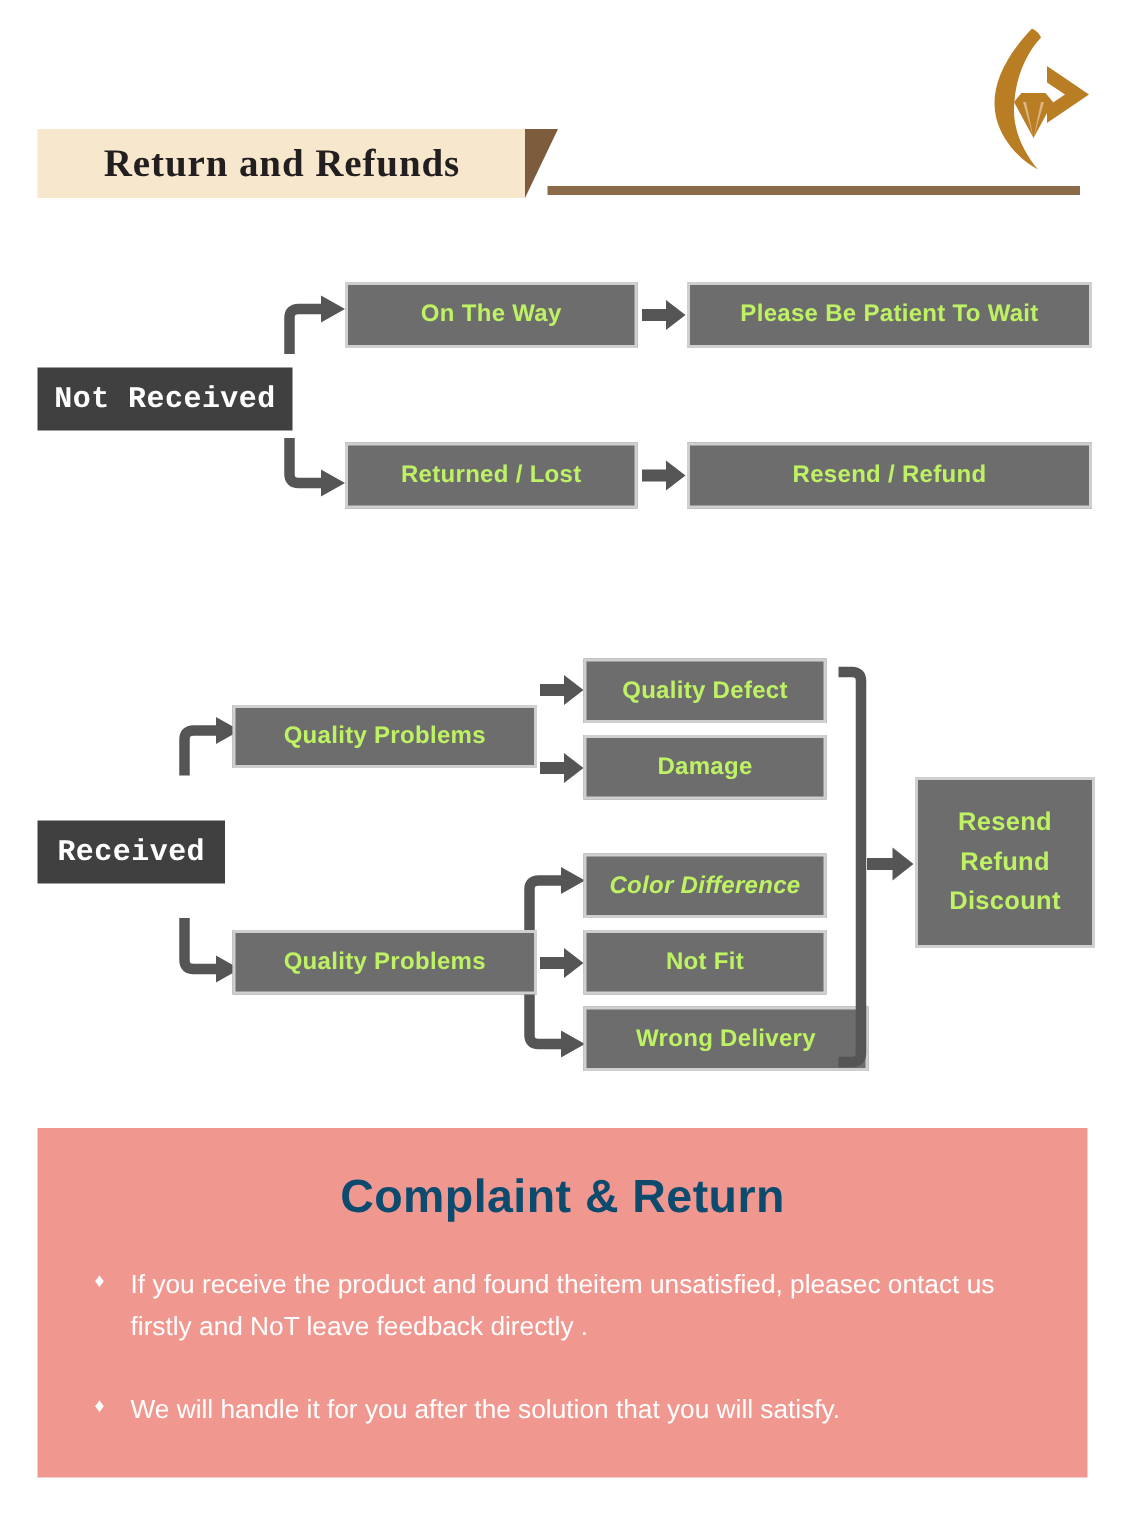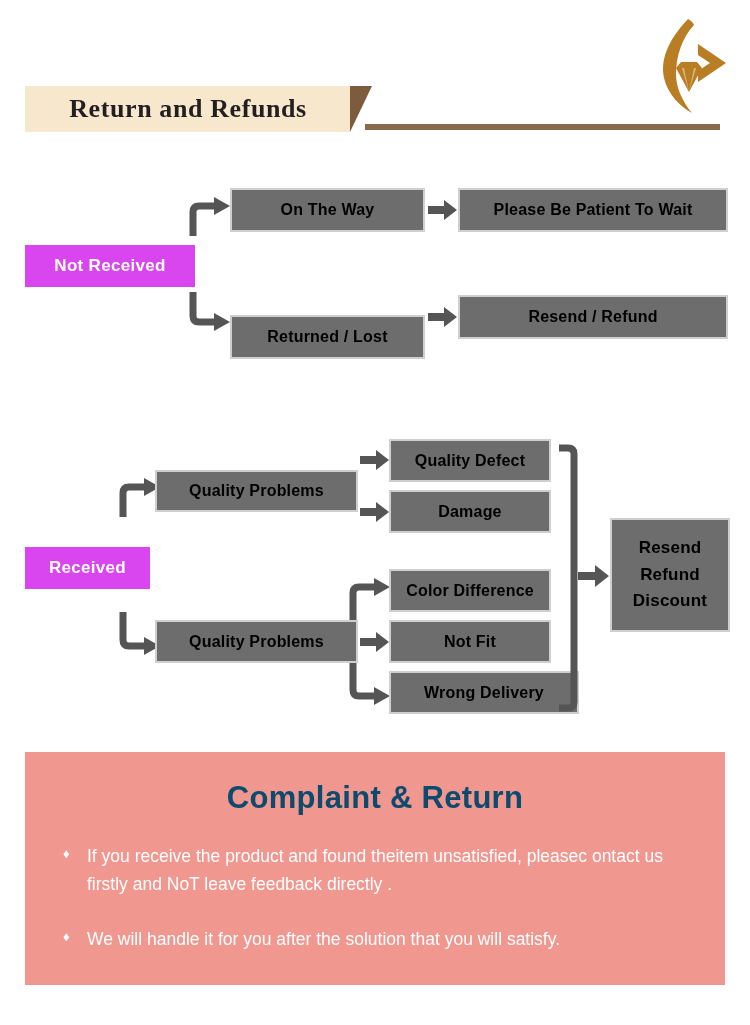--- a/index.html
+++ b/index.html
@@ -60,41 +60,42 @@
     right: 16px; top: 16px;
     width: 86px; height: 100px;
     z-index: 5;
   }
 
   
   .node {
     position: absolute;
     background: #6d6d6d;
     border: 2px solid #cfcfcf;
-    color: #000000;
+    color: #bef264;
     display: flex;
     align-items: center;
     justify-content: center;
     text-align: center;
     font-size: 16px;
     font-weight: 700;
     letter-spacing: 0.2px;
     line-height: 1.25;
   }
   .node.multi { flex-direction: column; font-size: 17px; line-height: 1.55; }
   .tag {
     position: absolute;
-    background: #d946ef;
+    background: #404040;
     color: #ffffff;
     display: flex;
     align-items: center;
     justify-content: center;
-    font-size: 17px;
+    font-size: 20px;
     font-weight: 700;
     letter-spacing: 0.3px;
+    font-family: Liberation Mono, monospace;
   }
   .arrow-straight, .arrow-elbow, .bracket { position: absolute; }
   .arrow-straight svg, .arrow-elbow svg, .bracket svg { display: block; }
 
   
   #complaint-panel {
     position: absolute;
     left: 25px; top: 752px;
     width: 700px; height: 233px;
     background: #f09790;
@@ -163,21 +164,21 @@
 
   <div class="node" style="left:458px; top:188px; width:270px; height:44px;">Please Be Patient To Wait</div>
 
   <div class="arrow-elbow" style="left:188px; top:288px; width:44px; height:44px;">
     <svg width="44" height="44" viewBox="0 0 44 44">
       <path d="M5 4 L5 28 Q5 34 11 34 L28 34" stroke="#555555" stroke-width="7" fill="none" stroke-linecap="butt"></path>
       <path d="M26 25 L42 34 L26 43 Z" fill="#555555"></path>
     </svg>
   </div>
 
-  <div class="node" style="left:230px; top:295px; width:195px; height:44px;margin-top:20px;">Returned / Lost</div>
+  <div class="node" style="left:230px; top:295px; width:195px; height:44px;">Returned / Lost</div>
 
   <div class="arrow-straight" style="left:428px; top:305px; width:30px; height:24px;">
     <svg width="30" height="24" viewBox="0 0 30 24">
       <path d="M0 8 L16 8 L16 2 L29 12 L16 22 L16 16 L0 16 Z" fill="#555555"></path>
     </svg>
   </div>
 
   <div class="node" style="left:458px; top:295px; width:270px; height:44px;">Resend / Refund</div>
 
   <div class="tag" style="left:25px; top:547px; width:125px; height:42px;">Received</div>
@@ -227,21 +228,21 @@
     </svg>
   </div>
 
   <div class="arrow-elbow" style="left:348px; top:660px; width:44px; height:48px;">
     <svg width="44" height="48" viewBox="0 0 44 48">
       <path d="M5 3 L5 30 Q5 36 11 36 L28 36" stroke="#555555" stroke-width="7" fill="none" stroke-linecap="butt"></path>
       <path d="M26 27 L42 36 L26 45 Z" fill="#555555"></path>
     </svg>
   </div>
 
-  <div class="node" style="left:389px; top:569px; width:162px; height:43px;">Color Difference</div>
+  <div class="node" style="left:389px; top:569px; width:162px; height:43px;font-style:italic;">Color Difference</div>
   <div class="node" style="left:389px; top:620px; width:162px; height:43px;">Not Fit</div>
   <div class="node" style="left:389px; top:671px; width:190px; height:43px;">Wrong Delivery</div>
 
   <div class="bracket" style="left:556px; top:444px; width:22px; height:268px;">
     <svg width="22" height="268" viewBox="0 0 22 268">
       <path d="M3 4 L12 4 Q18 4 18 10 L18 258 Q18 264 12 264 L3 264" stroke="#555555" stroke-width="7" fill="none" stroke-linecap="butt"></path>
     </svg>
   </div>
 
   <div class="arrow-straight" style="left:578px; top:563px; width:32px; height:26px;">

